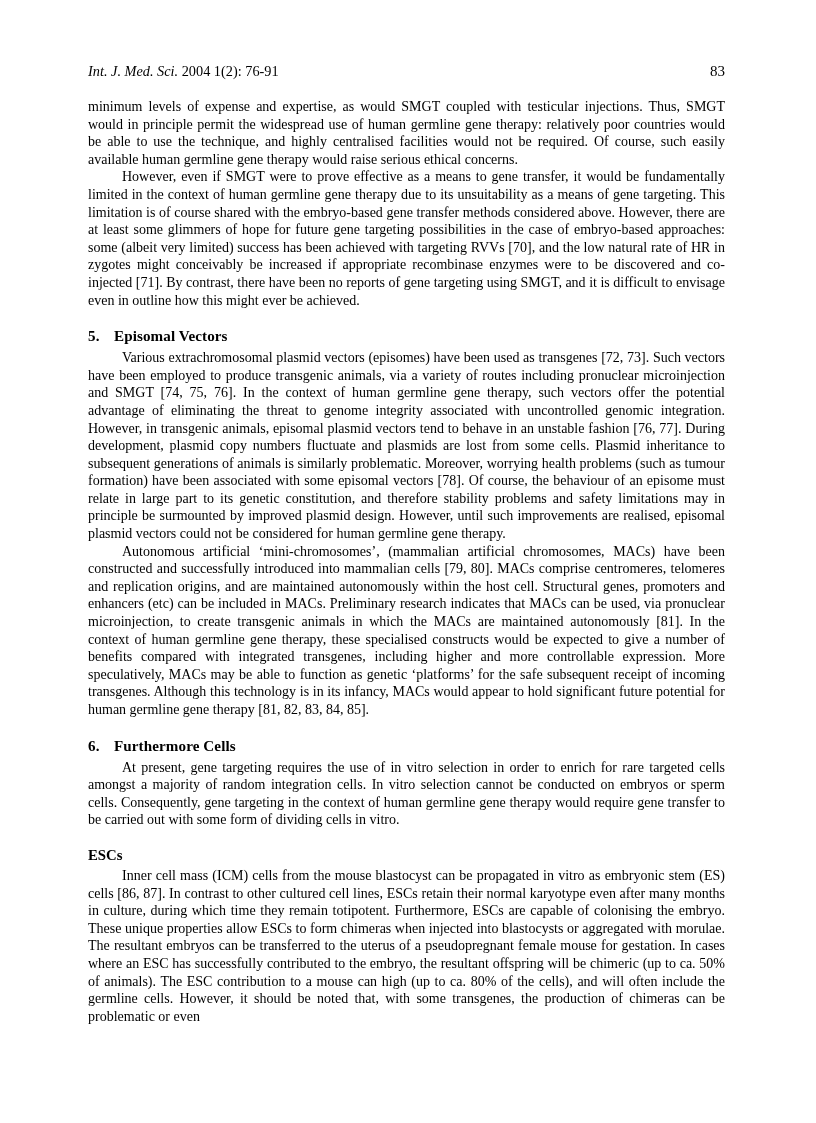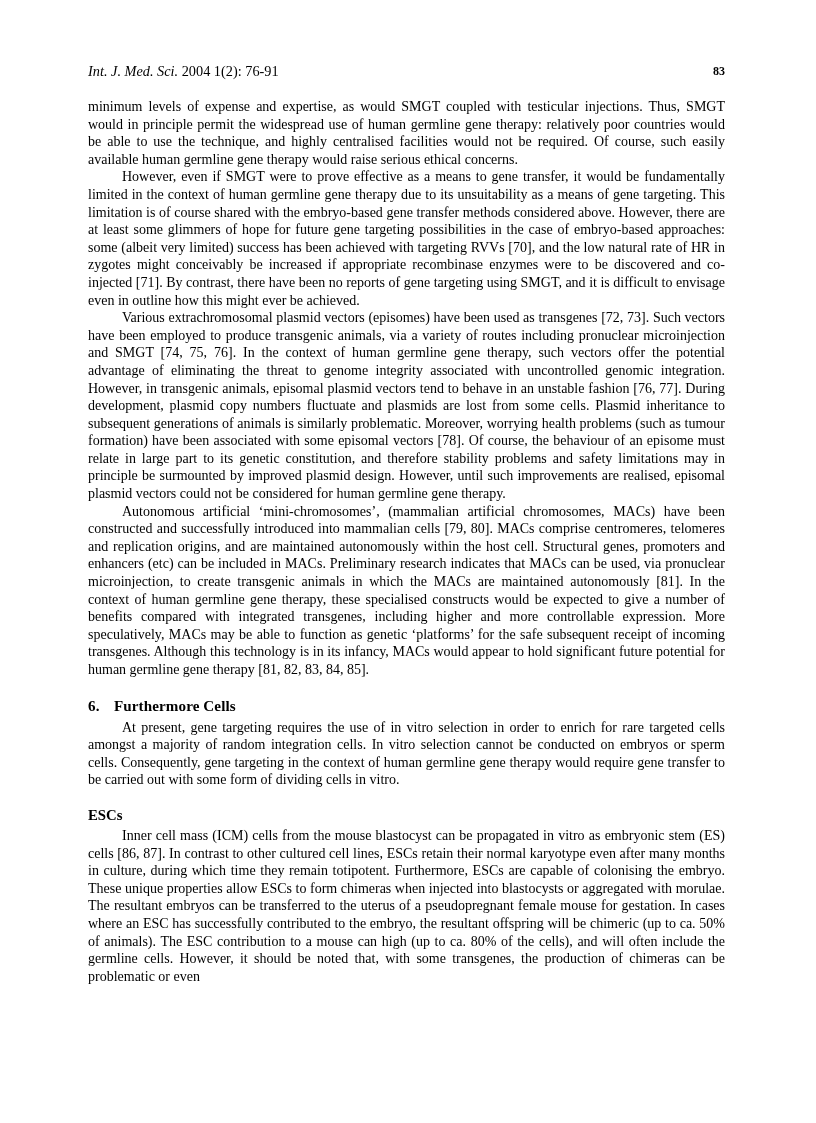--- a/index.html
+++ b/index.html
@@ -32,22 +32,22 @@
     line-height: 17px;
     margin-bottom: 18px;
   }
   .runhead-left {
     white-space: nowrap;
   }
   .runhead-left .jtitle {
     font-style: italic;
   }
   .runhead-right {
-    font-weight: bold;
-    font-size: 12px;
+    font-weight: normal;
+    font-size: 15px;
   }
 
   
   p.body {
     margin: 0;
     font-size: 14px;
     line-height: 17.6px;
     text-align: justify;
     text-justify: inter-word;
     hyphens: none;
@@ -82,20 +82,21 @@
   <div class="content">
 
     <div class="runhead">
       <div class="runhead-left"><span class="jtitle">Int. J. Med. Sci.</span><span> 2004 1(2): 76-91</span></div>
       <div class="runhead-right">83</div>
     </div>
 
     <p class="body">minimum levels of expense and expertise, as would SMGT coupled with testicular injections. Thus, SMGT would in principle permit the widespread use of human germline gene therapy: relatively poor countries would be able to use the technique, and highly centralised facilities would not be required. Of course, such easily available human germline gene therapy would raise serious ethical concerns.</p>
     <p class="body indent">However, even if SMGT were to prove effective as a means to gene transfer, it would be fundamentally limited in the context of human germline gene therapy due to its unsuitability as a means of gene targeting. This limitation is of course shared with the embryo-based gene transfer methods considered above. However, there are at least some glimmers of hope for future gene targeting possibilities in the case of embryo-based approaches: some (albeit very limited) success has been achieved with targeting RVVs [70], and the low natural rate of HR in zygotes might conceivably be increased if appropriate recombinase enzymes were to be discovered and co-injected [71]. By contrast, there have been no reports of gene targeting using SMGT, and it is difficult to envisage even in outline how this might ever be achieved.</p>
 
+    <h2 class="section"><span class="num">5.</span><span>Episomal Vectors</span></h2>
     <p class="body indent">Various extrachromosomal plasmid vectors (episomes) have been used as transgenes [72, 73]. Such vectors have been employed to produce transgenic animals, via a variety of routes including pronuclear microinjection and SMGT [74, 75, 76]. In the context of human germline gene therapy, such vectors offer the potential advantage of eliminating the threat to genome integrity associated with uncontrolled genomic integration. However, in transgenic animals, episomal plasmid vectors tend to behave in an unstable fashion [76, 77]. During development, plasmid copy numbers fluctuate and plasmids are lost from some cells. Plasmid inheritance to subsequent generations of animals is similarly problematic. Moreover, worrying health problems (such as tumour formation) have been associated with some episomal vectors [78]. Of course, the behaviour of an episome must relate in large part to its genetic constitution, and therefore stability problems and safety limitations may in principle be surmounted by improved plasmid design. However, until such improvements are realised, episomal plasmid vectors could not be considered for human germline gene therapy.</p>
     <p class="body indent">Autonomous artificial ‘mini-chromosomes’, (mammalian artificial chromosomes, MACs) have been constructed and successfully introduced into mammalian cells [79, 80]. MACs comprise centromeres, telomeres and replication origins, and are maintained autonomously within the host cell. Structural genes, promoters and enhancers (etc) can be included in MACs. Preliminary research indicates that MACs can be used, via pronuclear microinjection, to create transgenic animals in which the MACs are maintained autonomously [81]. In the context of human germline gene therapy, these specialised constructs would be expected to give a number of benefits compared with integrated transgenes, including higher and more controllable expression. More speculatively, MACs may be able to function as genetic ‘platforms’ for the safe subsequent receipt of incoming transgenes. Although this technology is in its infancy, MACs would appear to hold significant future potential for human germline gene therapy [81, 82, 83, 84, 85].</p>
 
     <h2 class="section"><span class="num">6.</span><span>Furthermore Cells</span></h2>
     <p class="body indent">At present, gene targeting requires the use of in vitro selection in order to enrich for rare targeted cells amongst a majority of random integration cells. In vitro selection cannot be conducted on embryos or sperm cells. Consequently, gene targeting in the context of human germline gene therapy would require gene transfer to be carried out with some form of dividing cells in vitro.</p>
 
     <h3 class="subsection">ESCs</h3>
     <p class="body indent">Inner cell mass (ICM) cells from the mouse blastocyst can be propagated in vitro as embryonic stem (ES) cells [86, 87]. In contrast to other cultured cell lines, ESCs retain their normal karyotype even after many months in culture, during which time they remain totipotent. Furthermore, ESCs are capable of colonising the embryo. These unique properties allow ESCs to form chimeras when injected into blastocysts or aggregated with morulae. The resultant embryos can be transferred to the uterus of a pseudopregnant female mouse for gestation. In cases where an ESC has successfully contributed to the embryo, the resultant offspring will be chimeric (up to ca. 50% of animals). The ESC contribution to a mouse can high (up to ca. 80% of the cells), and will often include the germline cells. However, it should be noted that, with some transgenes, the production of chimeras can be problematic or even</p>
 
   </div>

